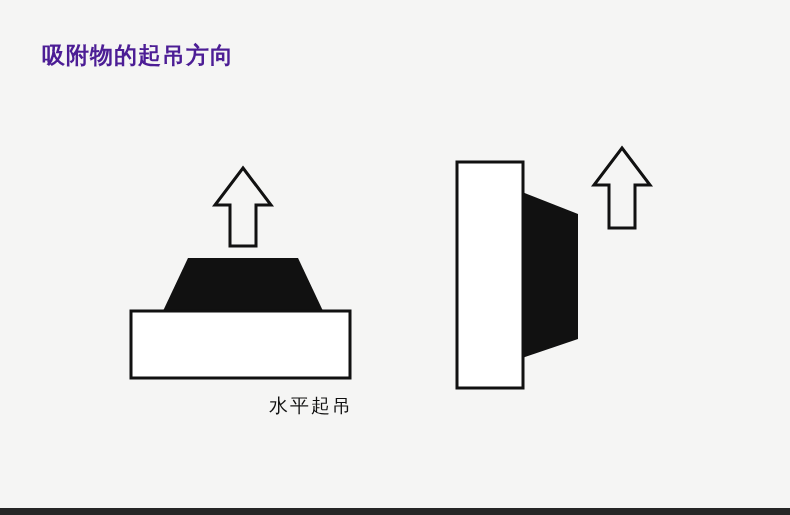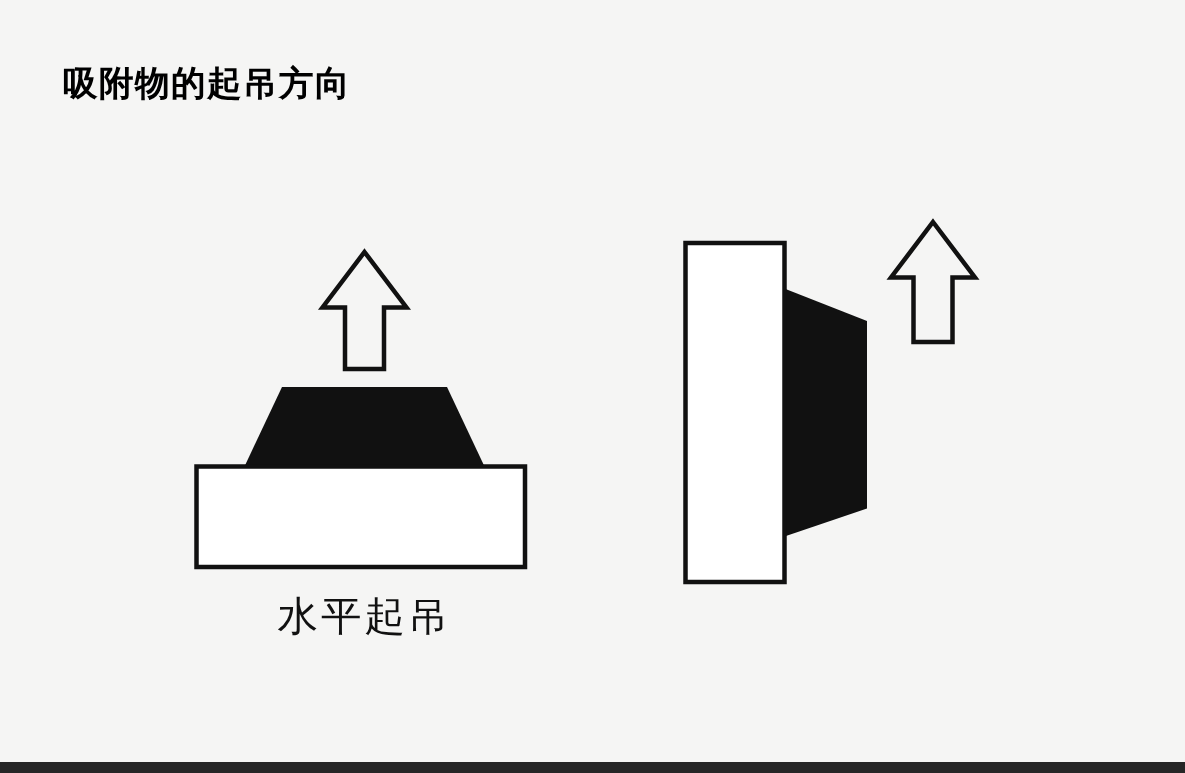--- a/index.html
+++ b/index.html
@@ -14,37 +14,37 @@
       background: #f5f5f4;
       overflow: hidden;
     }
     .title {
       position: absolute;
       left: 42px;
       top: 40px;
       margin: 0;
       font-size: 23px;
       font-weight: 700;
-      color: #000000;
+      color: #4c1d95;
       letter-spacing: 1px;
     }
     .shapes {
       position: absolute;
       left: 0;
       top: 0;
       width: 790px;
       height: 515px;
       display: block;
     }
     .figure-label {
       position: absolute;
       top: 393px;
       width: 220px;
-      text-align: center;
-      font-size: 27px;
+      text-align: right;
+      font-size: 19px;
       font-weight: 500;
       color: #111111;
       letter-spacing: 2px;
     }
     .label-horizontal { left: 133px; }
     .label-vertical  { left: 470px; }
     .footer-bar {
       position: absolute;
       left: 0;
       bottom: 0;

